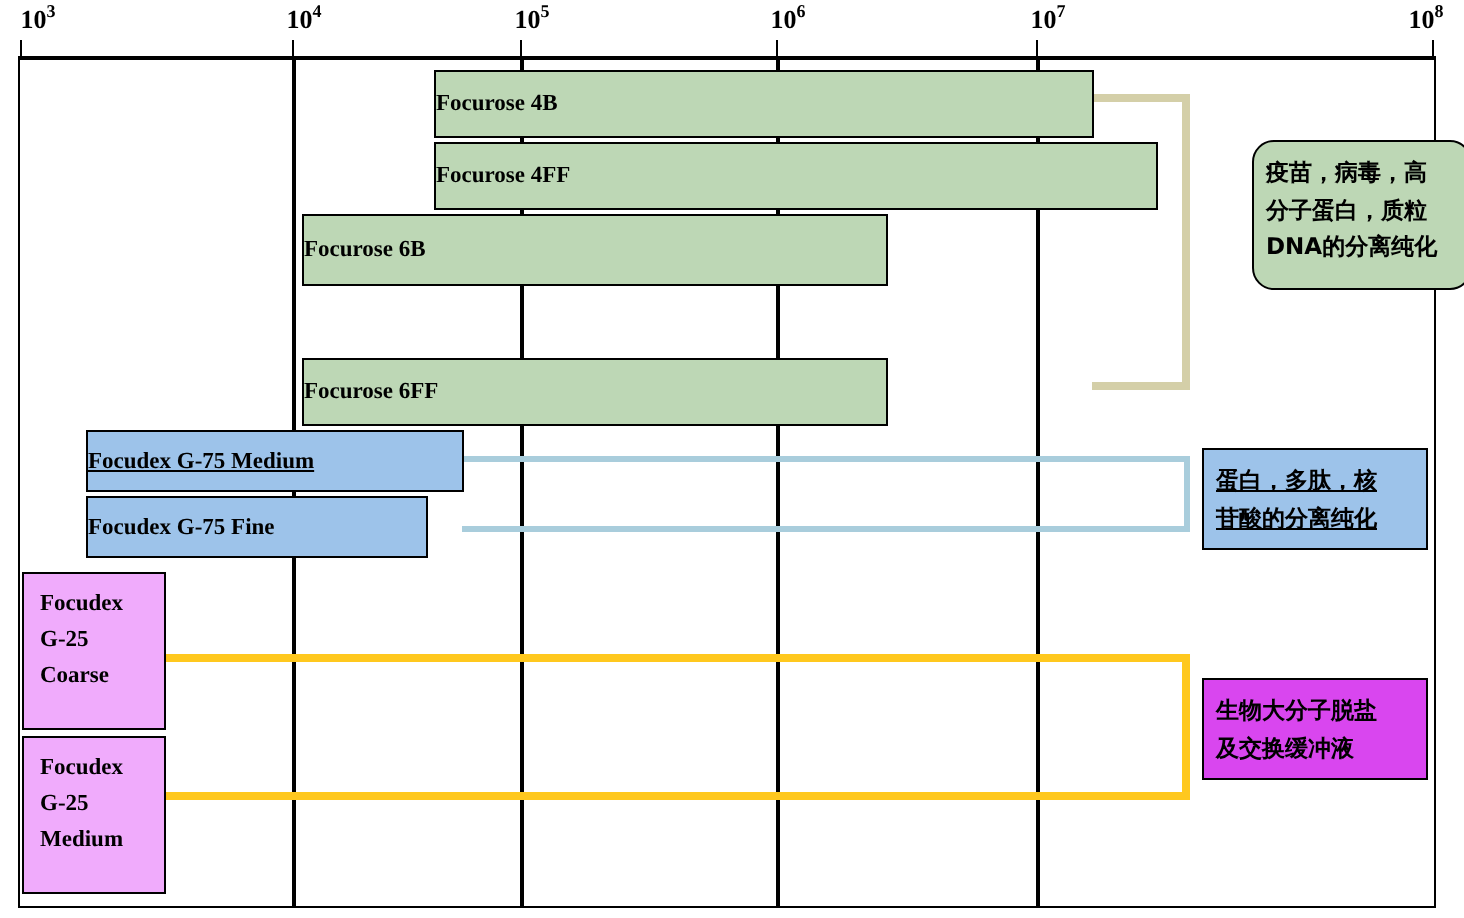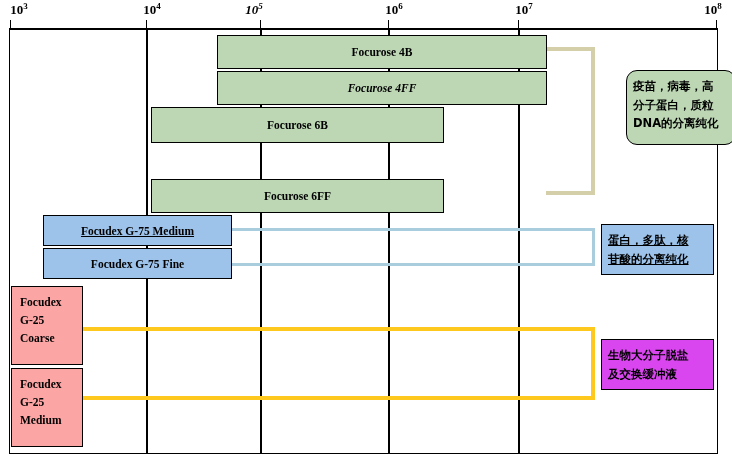--- a/index.html
+++ b/index.html
@@ -69,30 +69,29 @@
     background: #000000;
   }
 
   
   .bar {
     position: absolute;
     box-sizing: border-box;
     border: 1.2px solid #000000;
     display: flex;
     align-items: center;
-    justify-content: center;
     font-size: 11.5px;
     font-weight: bold;
     color: #000000;
     white-space: nowrap;
   }
   .bar.green  { background: #bdd7b5; }
   .bar.blue   { background: #9dc3ea; }
   .bar.orange {
-    background: #fca5a5;
+    background: #f0abfc;
     justify-content: flex-start;
     align-items: flex-start;
     flex-direction: column;
     padding: 7px 0 0 8px;
     line-height: 1.55;
   }
   .bar.orange .ln { display: block; }
 
   
   .bracket {
@@ -134,21 +133,21 @@
 
     <div class="axis-tick" style="left:10px;"></div>
     <div class="axis-tick" style="left:146px;"></div>
     <div class="axis-tick" style="left:260px;"></div>
     <div class="axis-tick" style="left:388px;"></div>
     <div class="axis-tick" style="left:518px;"></div>
     <div class="axis-tick" style="left:716px;"></div>
 
     <div class="axis-label" style="left:19px;"><span>10</span><sup>3</sup></div>
     <div class="axis-label" style="left:152px;"><span>10</span><sup>4</sup></div>
-    <div class="axis-label" style="left:254px;font-style:italic;"><span>10</span><sup>5</sup></div>
+    <div class="axis-label" style="left:266px;"><span>10</span><sup>5</sup></div>
     <div class="axis-label" style="left:394px;"><span>10</span><sup>6</sup></div>
     <div class="axis-label" style="left:524px;"><span>10</span><sup>7</sup></div>
     <div class="axis-label" style="left:713px;"><span>10</span><sup>8</sup></div>
   </div>
 
   <div id="plot-frame">
 
     <div class="gridline" style="left:136px;"></div>
     <div class="gridline" style="left:250px;"></div>
     <div class="gridline" style="left:378px;"></div>
@@ -157,38 +156,38 @@
     <div class="bracket tan" style="left:536px; top:17px; width:49px; height:148px;"></div>
 
     <div class="bracket lblue" style="left:221px; top:198px; width:364px; height:38px;"></div>
 
     <div class="bracket yel" style="left:73px; top:297px; width:512px; height:73px;"></div>
 
     <div class="bar green" style="left:207px; top:5px;   width:330px; height:34px;">
       <span>Focurose 4B</span>
     </div>
 
-    <div class="bar green" style="left:207px; top:41px;  width:330px; height:34px;font-style:italic;">
+    <div class="bar green" style="left:207px; top:41px;  width:362px; height:34px;">
       <span>Focurose 4FF</span>
     </div>
 
     <div class="bar green" style="left:141px; top:77px;  width:293px; height:36px;">
       <span>Focurose 6B</span>
     </div>
 
 
     <div class="bar green" style="left:141px; top:149px; width:293px; height:34px;">
       <span>Focurose 6FF</span>
     </div>
 
     <div class="bar blue" style="left:33px; top:185px; width:189px; height:31px;text-decoration:underline;">
       <span>Focudex G-75 Medium</span>
     </div>
 
-    <div class="bar blue" style="left:33px; top:218px; width:189px; height:31px;">
+    <div class="bar blue" style="left:33px; top:218px; width:171px; height:31px;">
       <span>Focudex G-75 Fine</span>
     </div>
 
     <div class="bar orange" style="left:1px; top:256px; width:72px; height:79px;">
       <span class="ln">Focudex</span>
       <span class="ln">G-25</span>
       <span class="ln">Coarse</span>
     </div>
 
     <div class="bar orange" style="left:1px; top:338px; width:72px; height:79px;">

